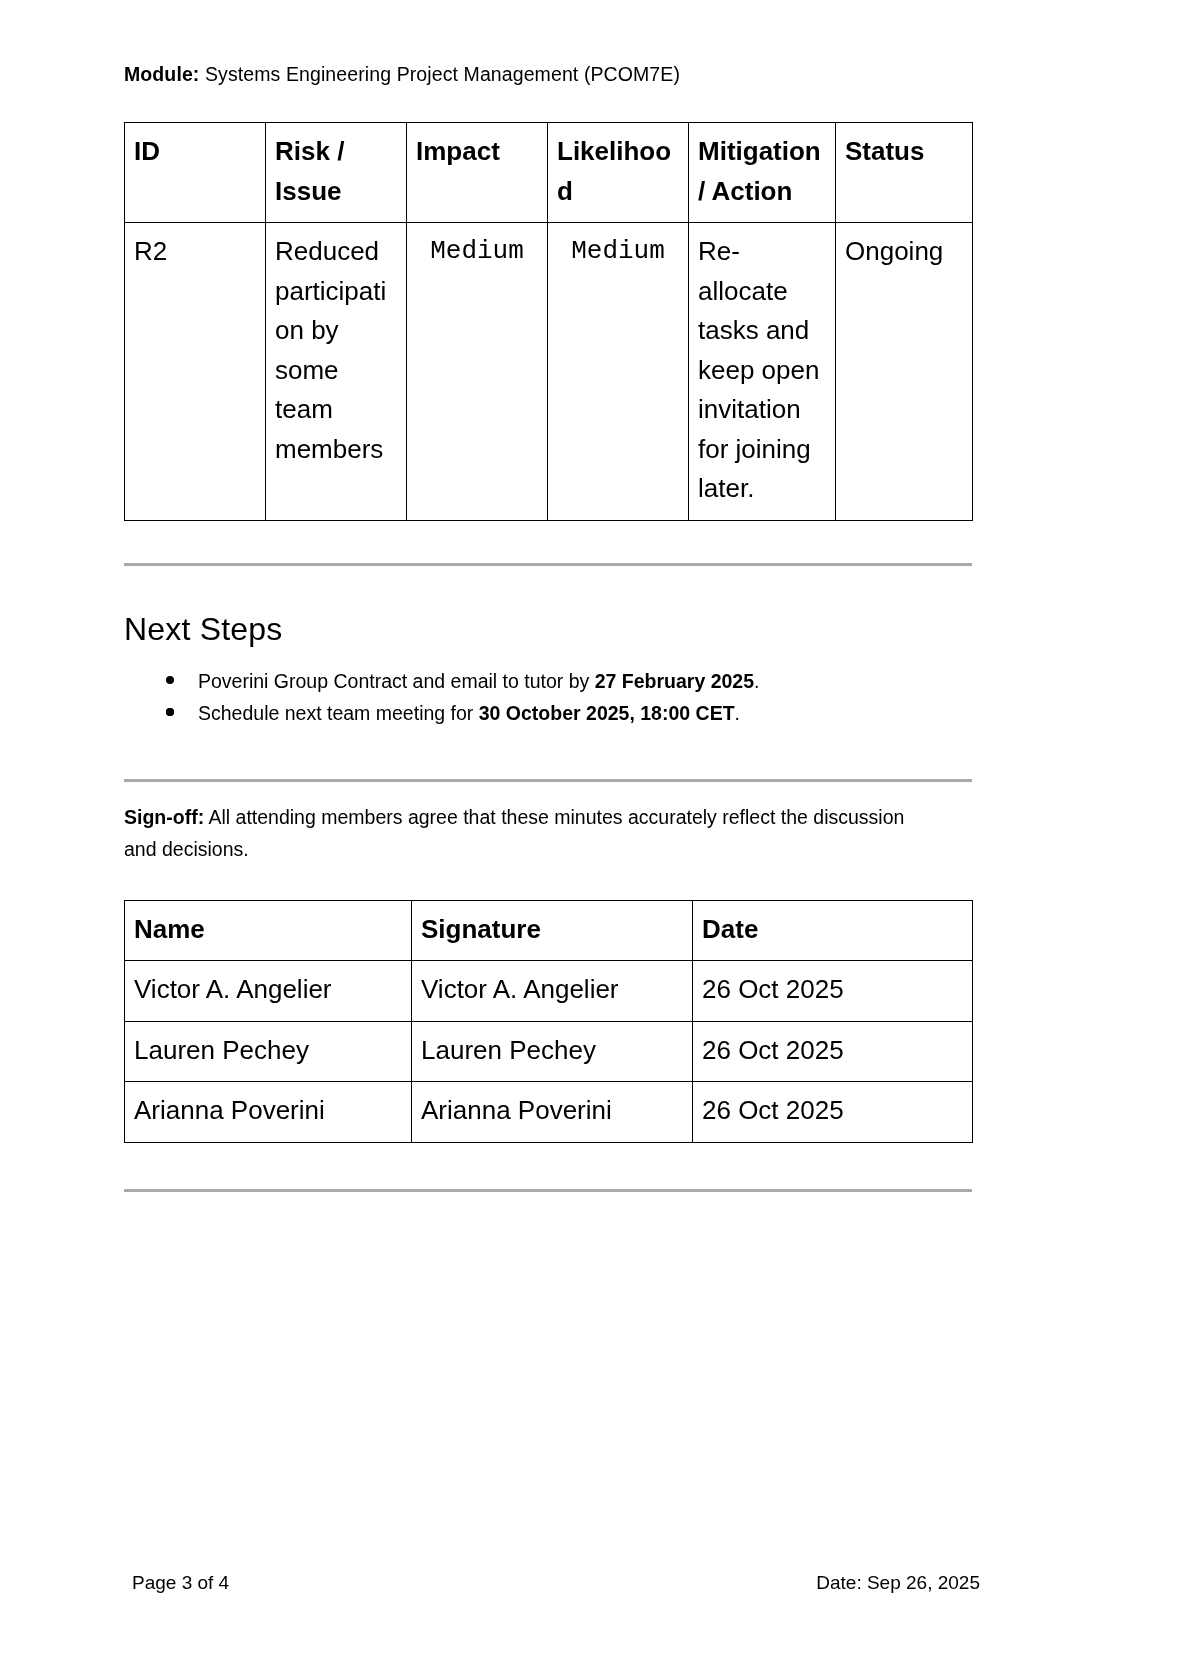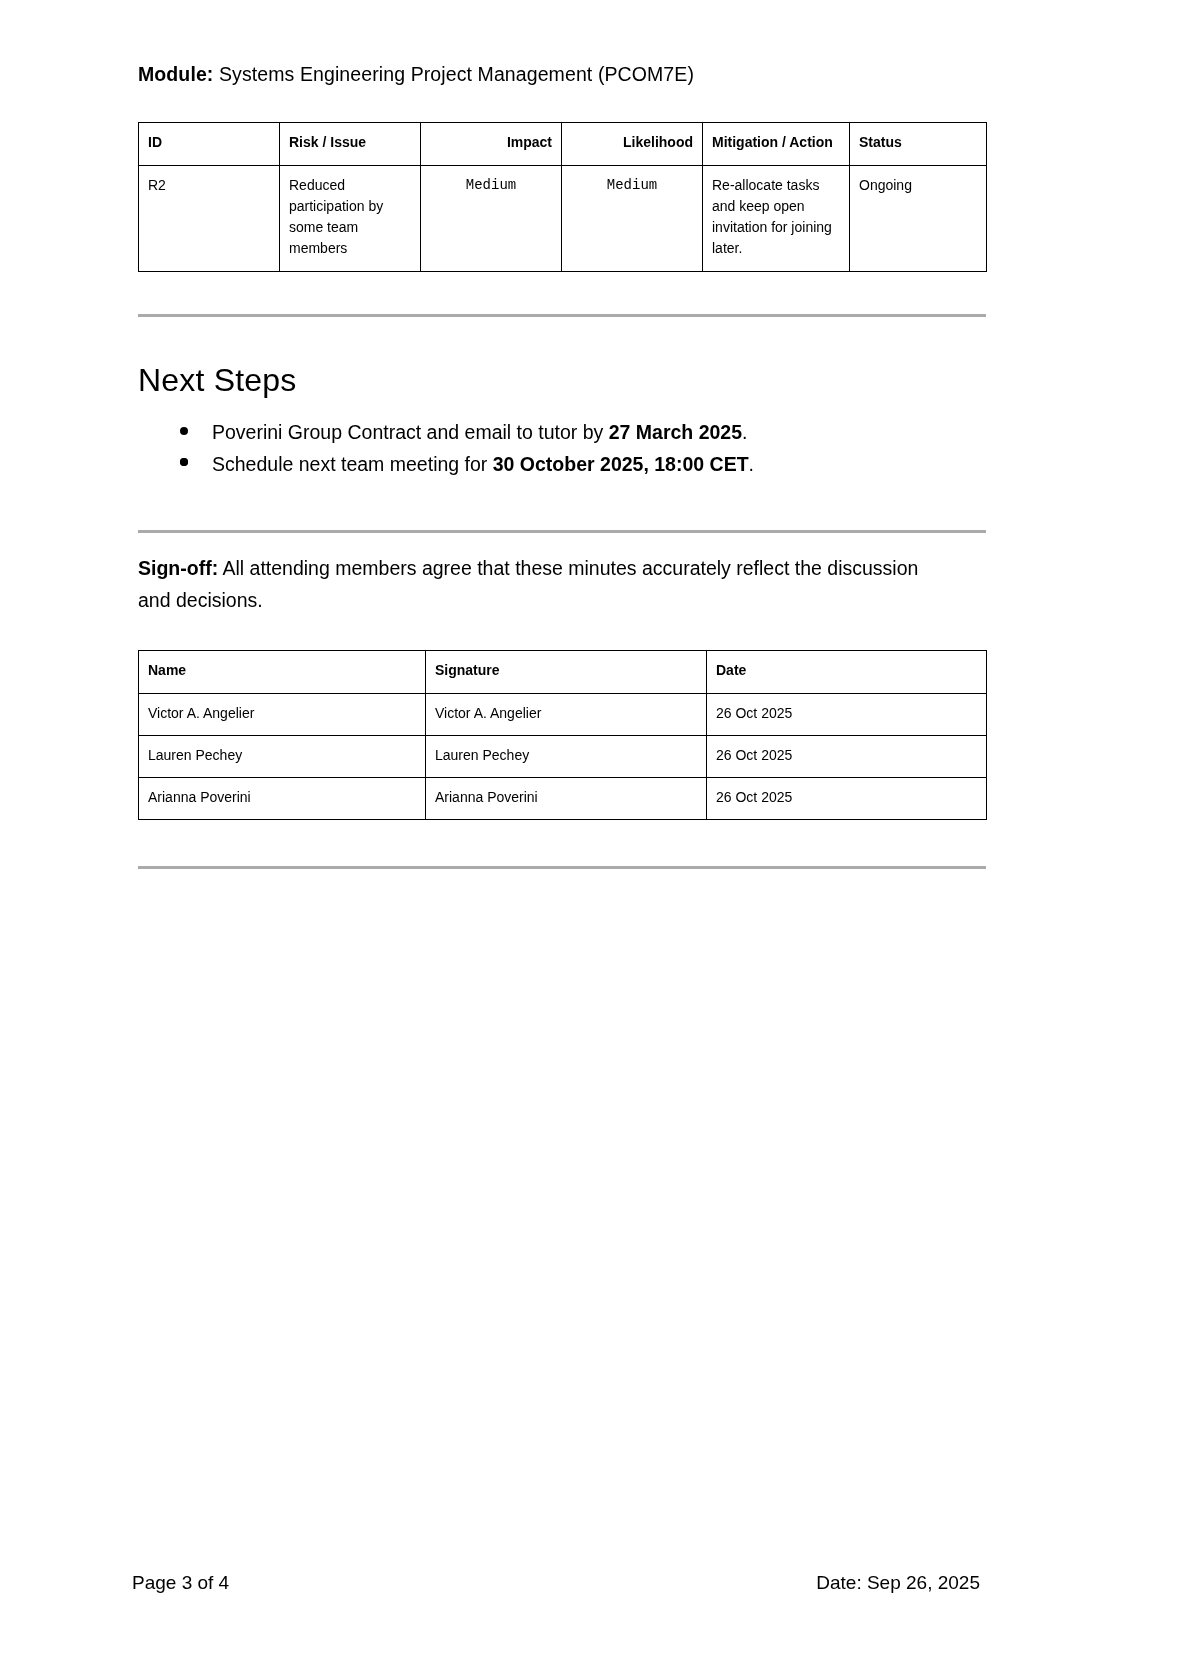--- a/index.html
+++ b/index.html
@@ -15,21 +15,21 @@
     position: relative;
     width: 1180px;
     height: 1670px;
     background: #ffffff;
     box-sizing: border-box;
     padding: 0;
     overflow: hidden;
   }
   .content {
     position: absolute;
-    left: 138px;
+    left: 124px;
     top: 0;
     width: 848px;
   }
 
   
   .module-line {
     margin-top: 60px;
     font-size: 19.5px;
     line-height: 1.45;
     letter-spacing: 0.1px;
@@ -43,38 +43,38 @@
   table.doc-table {
     border-collapse: collapse;
     width: 848px;
     table-layout: fixed;
   }
   table.doc-table th,
   table.doc-table td {
     border: 1.5px solid #000000;
     vertical-align: top;
     padding: 9px 9px 11px 9px;
-    font-size: 14px;
+    font-size: 26px;
     line-height: 1.52;
     text-align: left;
     word-wrap: break-word;
   }
   table.doc-table th {
     font-weight: bold;
   }
 
   
   .risk-table { margin-top: 34px; }
   .risk-table col.c-id   { width: 141px; }
   .risk-table col.c-risk { width: 141px; }
   .risk-table col.c-imp  { width: 141px; }
   .risk-table col.c-like { width: 141px; }
   .risk-table col.c-mit  { width: 147px; }
   .risk-table col.c-stat { width: 137px; }
-  .risk-table th.center-h { text-align: right; }
+  .risk-table th.center-h { text-align: left; }
   .risk-table td.center-c { text-align: center; font-family: Liberation Mono, monospace; }
 
   
   .hr {
     height: 3px;
     background: #aaaaaa;
     border: 0;
     margin: 0;
     width: 848px;
   }
@@ -186,21 +186,21 @@
         </tr>
       </tbody>
     </table>
 
     <div class="hr hr-1"></div>
 
     <h2 class="section-title">Next Steps</h2>
 
     <ul class="bullets">
       <li>
-        <span class="bullet-dot"></span><span>Poverini Group Contract and email to tutor by </span><b>27 March 2025</b><span>.</span>
+        <span class="bullet-dot"></span><span>Poverini Group Contract and email to tutor by </span><b>27 February 2025</b><span>.</span>
       </li>
       <li>
         <span class="bullet-dot"></span><b></b><span></span>
       </li>
       <li>
         <span class="bullet-dot"></span><span>Schedule next team meeting for </span><b>30 October 2025, 18:00 CET</b><span>.</span>
       </li>
     </ul>
 
     <div class="hr hr-2"></div>

